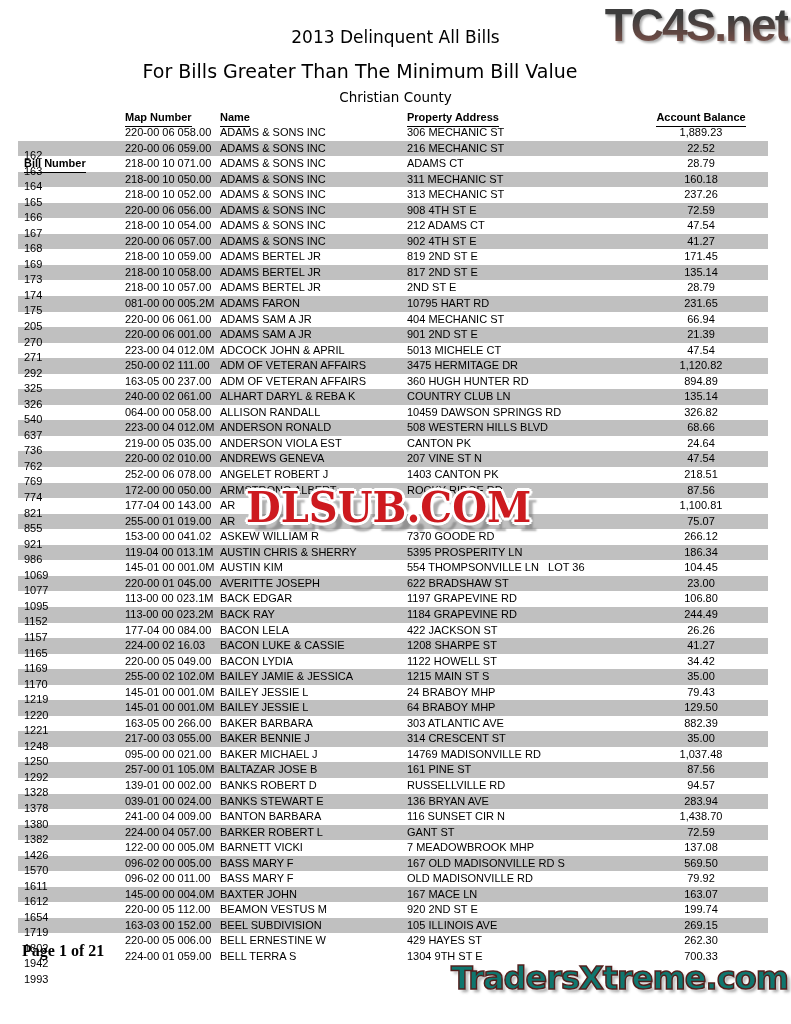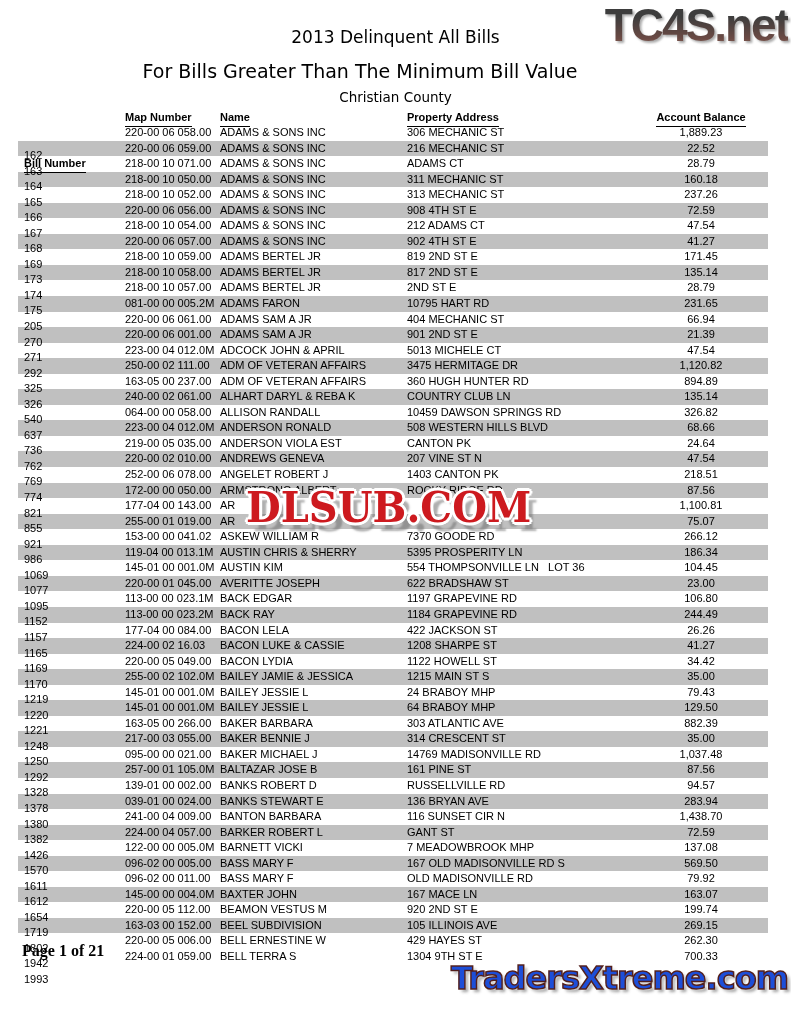--- a/index.html
+++ b/index.html
@@ -42,21 +42,21 @@
                -2px -2px 0 #fff, 2px -2px 0 #fff, -2px 2px 0 #fff, 2px 2px 0 #fff,
                0 -3px 0 #fff, 0 3px 0 #fff, -3px 0 0 #fff, 3px 0 0 #fff,
                7px 9px 2px rgba(110,110,110,.55);
              transform:scaleY(1.05);}
 
   
   #page-label{position:absolute;left:22px;top:942px;font-size:16px;font-weight:bold;
               font-family:Liberation Serif, serif;}
   #footer-logo{position:absolute;right:3px;top:959px;
                font-family:"DejaVu Sans",sans-serif;font-weight:bold;
-               font-size:32px;letter-spacing:-1px;color:#1d4ed8;
+               font-size:32px;letter-spacing:-1px;color:#0f766e;
                -webkit-text-stroke:1.5px #521f1c;
                text-shadow:0 0 2px #fff,0 0 4px #fff,3px 3px 3px rgba(150,150,150,.9);}
 </style>
 </head>
 <body>
 
 <div id="page">
 
   <div id="main-title" class="title-block">2013 Delinquent All Bills</div>
   <div id="sub-title" class="title-block">For Bills Greater Than The Minimum Bill Value</div>

